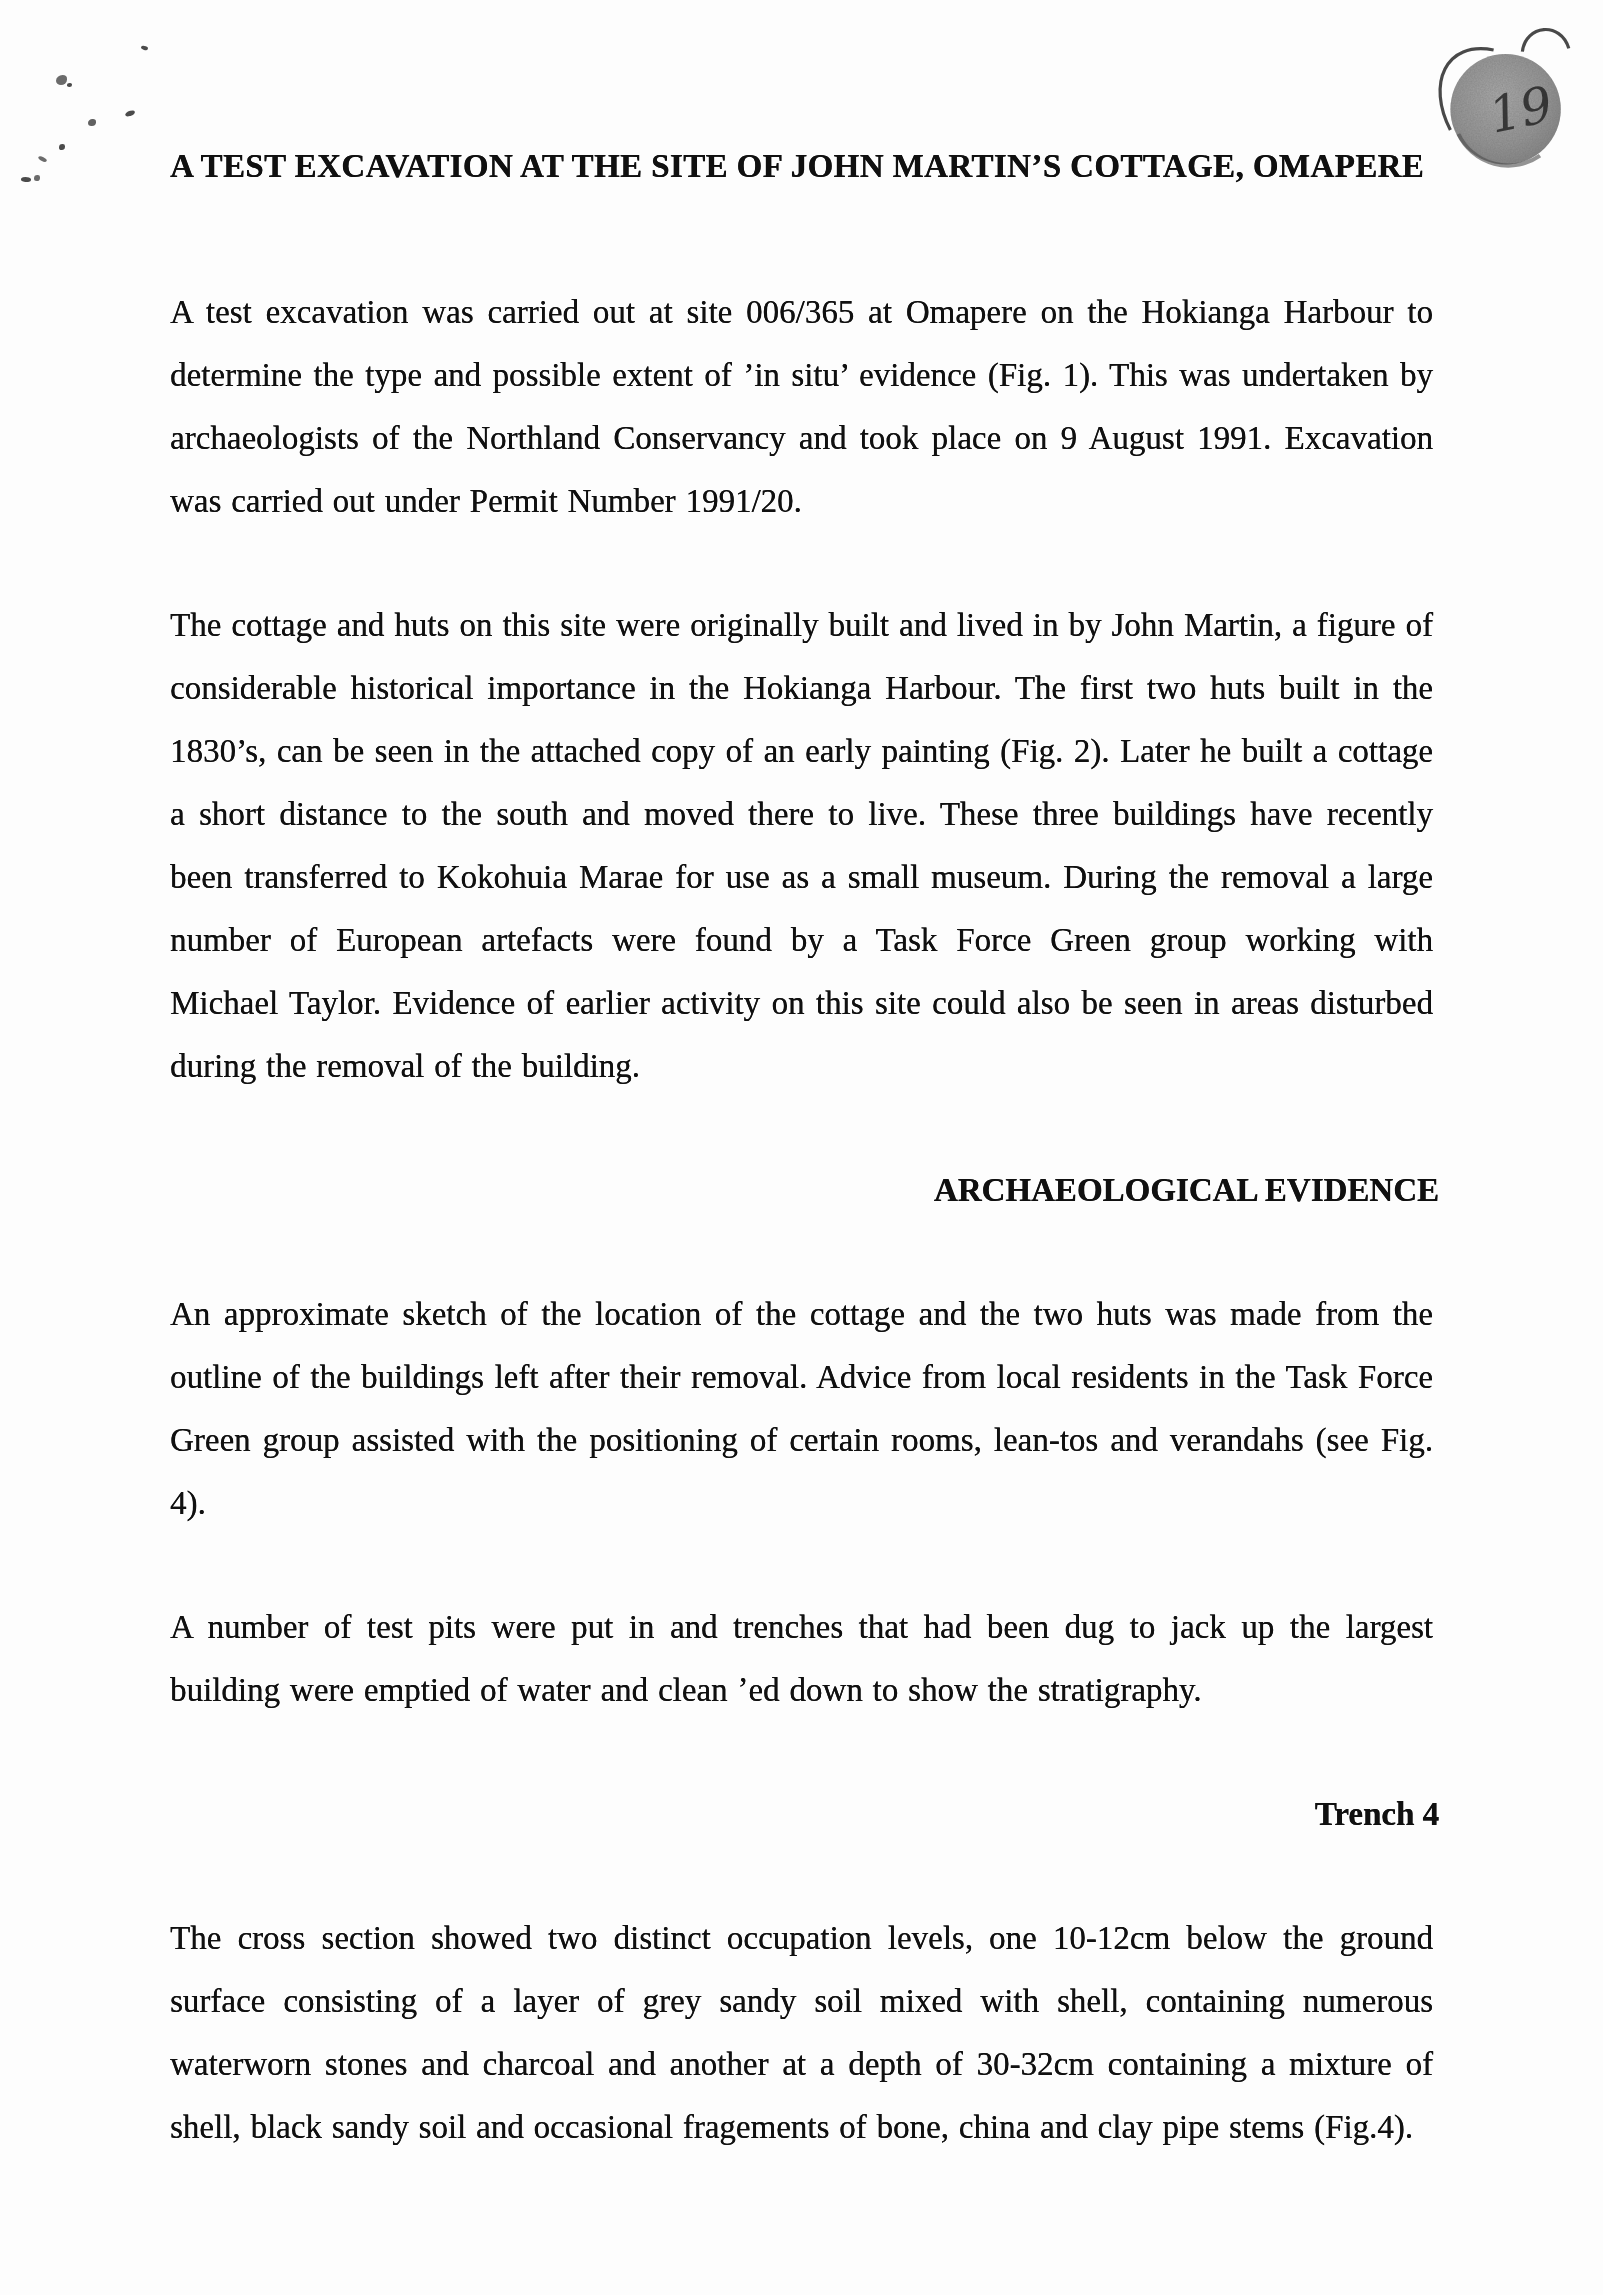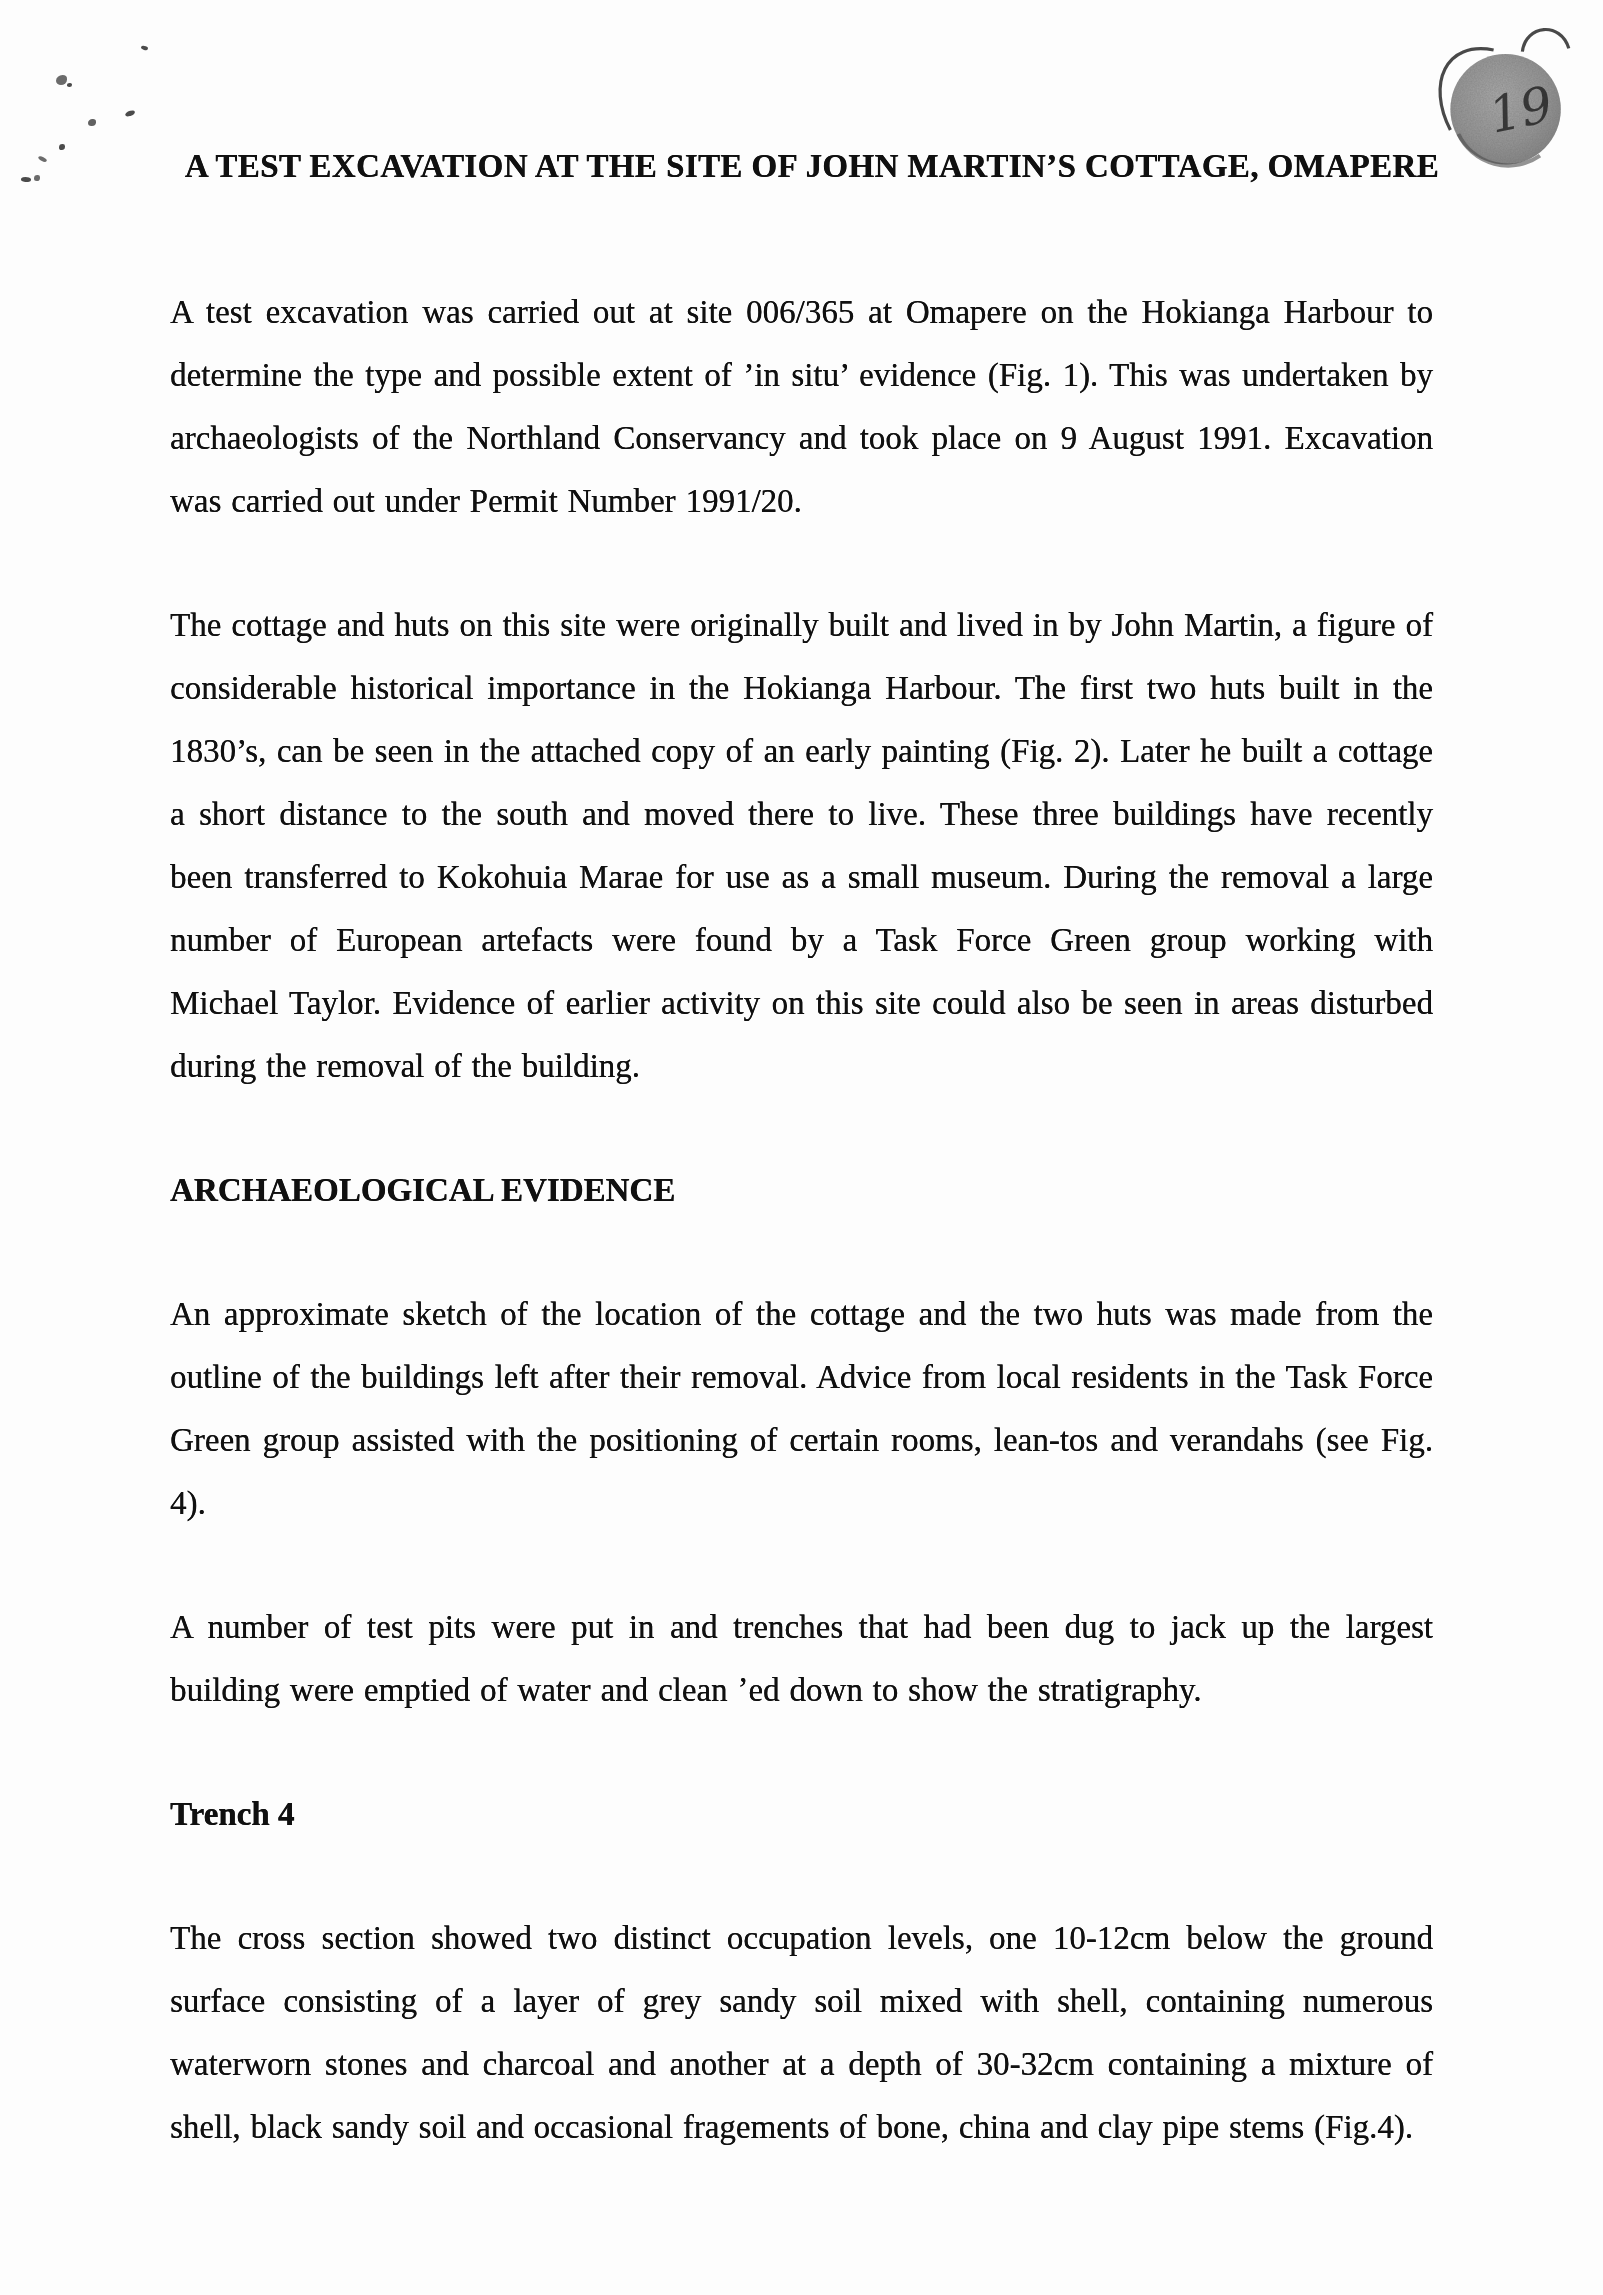--- a/index.html
+++ b/index.html
@@ -19,41 +19,42 @@
   .content {
     position: absolute;
     left: 170px;
     top: 148px;
     width: 1269px;
   }
 
   .doc-title {
     font-size: 33px;
     font-weight: bold;
-    text-align: right;
+    text-align: left;
     letter-spacing: 0.4px;
     margin: 0 0 96px 0;
     text-shadow: 0.3px 0 0 currentColor;
   }
 
   .body-para {
     font-size: 33px;
     line-height: 63px;
     text-align: justify;
     margin: 0 6px 61px 0;
     text-shadow: 0.2px 0 0 currentColor;
     word-spacing: 1.6px;
   }
 
   .section-heading, .sub-heading {
     font-size: 33px;
     font-weight: bold;
     line-height: 63px;
     margin: 0 0 61px 0;
     text-shadow: 0.3px 0 0 currentColor;
+    text-align: right;
   }
 
   
   .speck {
     position: absolute;
     background: #2c2c2c;
     border-radius: 60% 40% 55% 45%;
     opacity: 0.85;
   }
   .speck.s1 { left: 141px; top: 46px;  width: 7.2px;  height: 4px;  transform: rotate(20deg); }

